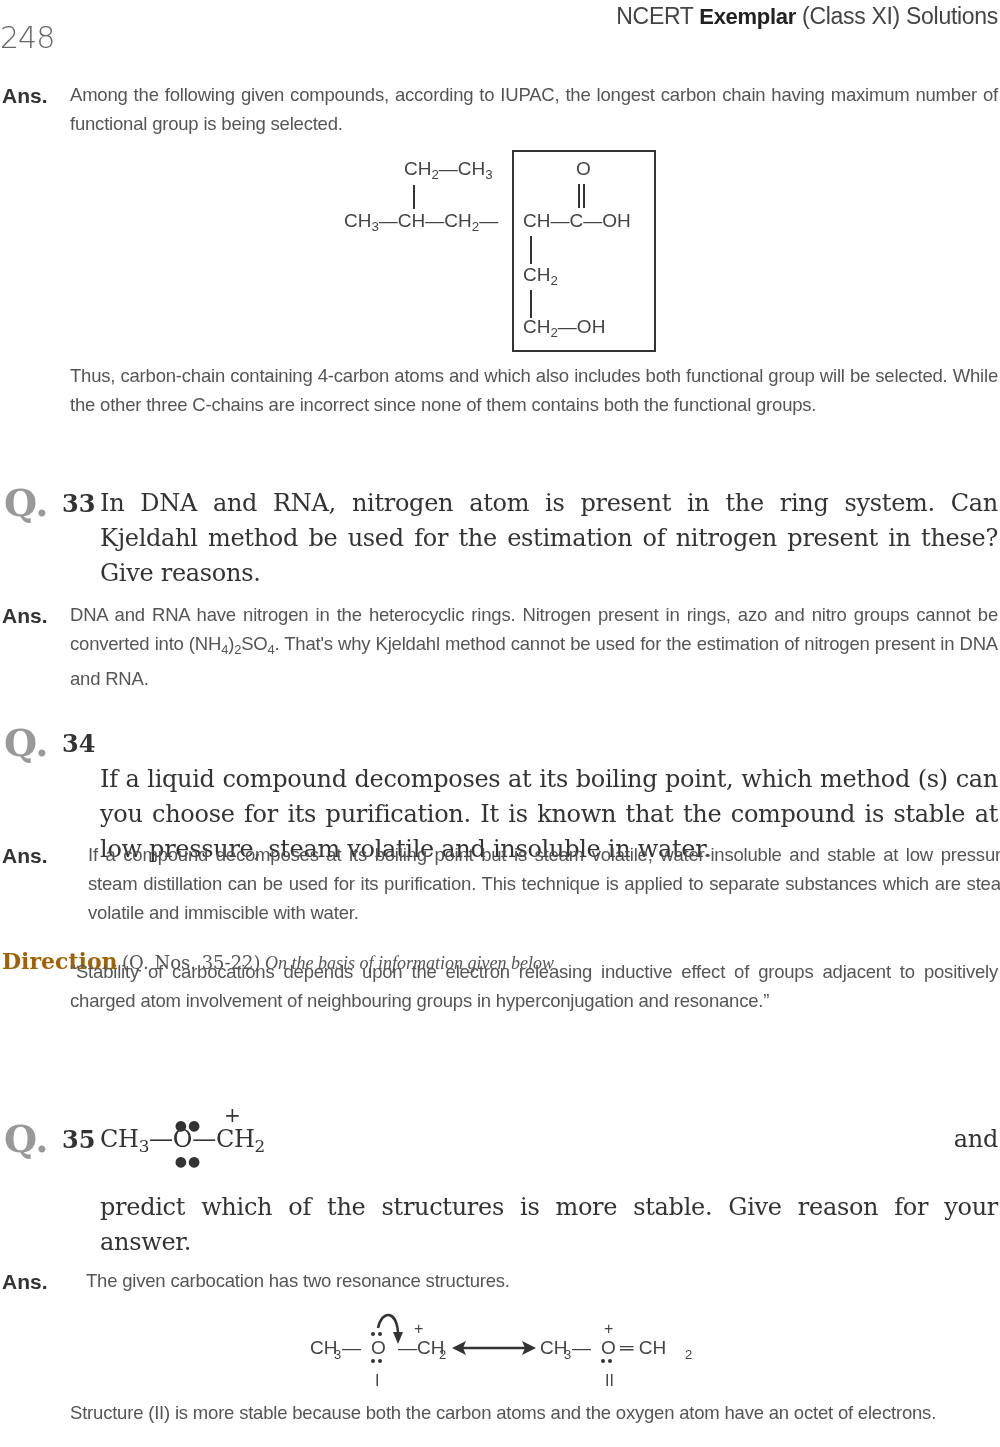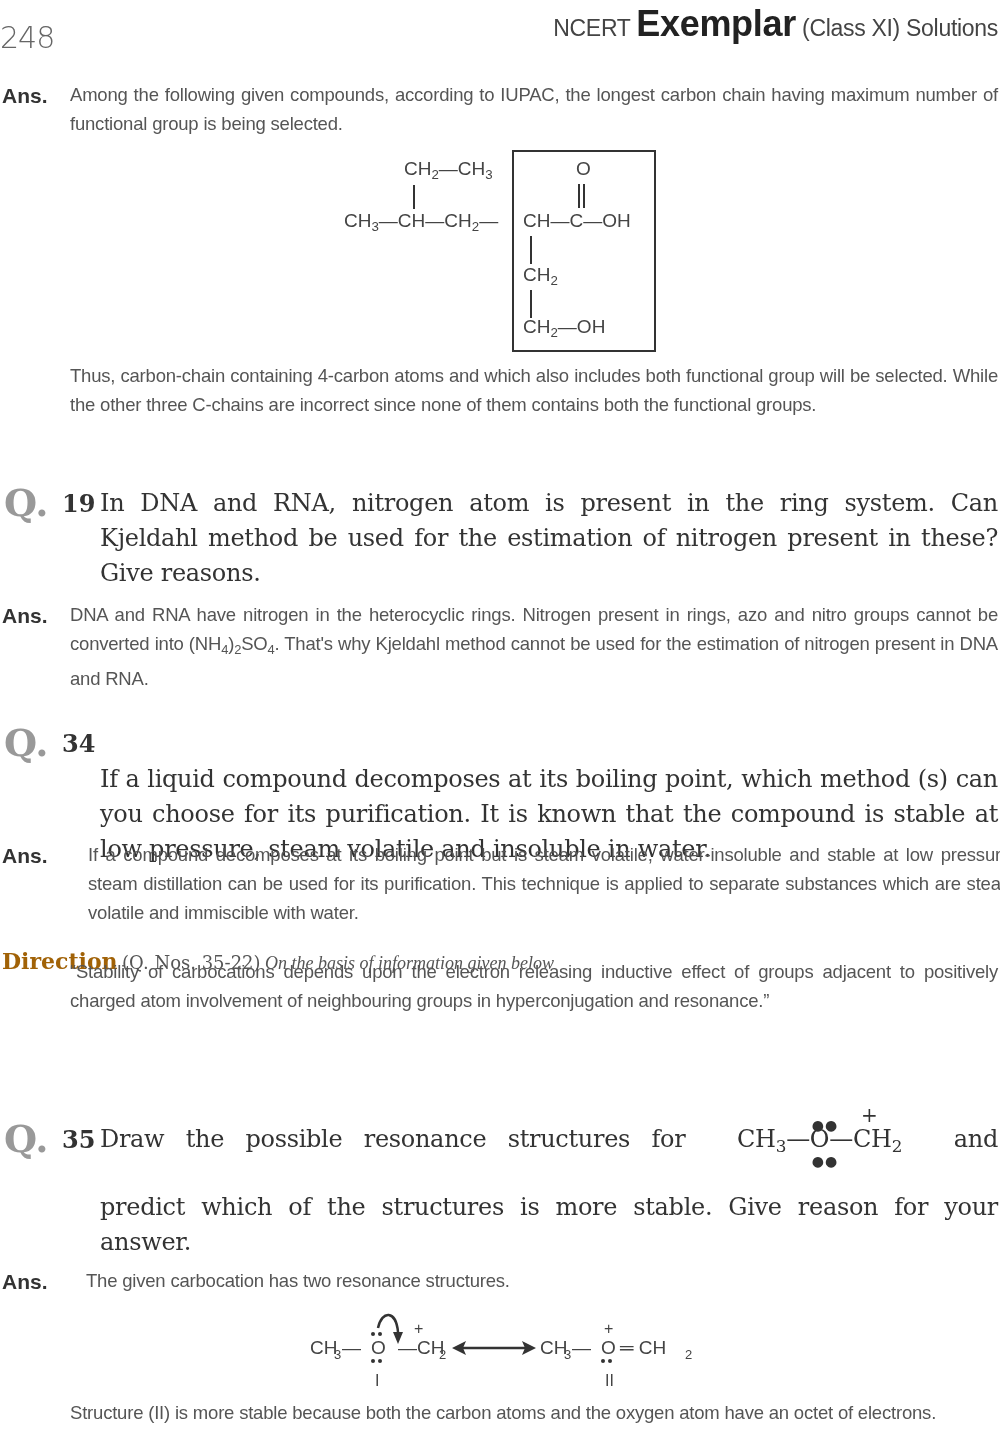--- a/index.html
+++ b/index.html
@@ -1,20 +1,20 @@
 <!DOCTYPE html>
 <html><head>
 <meta charset="utf-8">
 <style>
   html, body { margin:0; padding:0; background:#ffffff; }
   body { width:1000px; height:1447px; position:relative; overflow:hidden; color:#3a3a3a; font-family:"Liberation Sans", sans-serif; }
   .abs { position:absolute; }
   .page-num { left:0; top:0; font-family:"DejaVu Sans", sans-serif; font-weight:200; font-size:30px; color:#666; letter-spacing:-1px;margin-top:20px; }
   .running-head { right:2px; top:3px; font-family:"Liberation Sans", sans-serif; font-size:23px; color:#444; letter-spacing:-0.3px; }
-  .running-head .bold { font-weight:bold; color:#222; font-size:36px; }
+  .running-head .bold { font-weight:bold; color:#222; font-size:22px; }
   .ans-label { font-family:"Liberation Sans", sans-serif; font-weight:bold; font-size:21px; color:#333; }
   .body-text { font-family:"Liberation Sans", sans-serif; font-size:18.5px; line-height:29px; color:#555; text-align:justify; letter-spacing:-0.2px; }
   .q-mark { font-family:"DejaVu Serif", serif; font-weight:bold; font-size:38px; color:#999; line-height:38px; }
   .q-num { font-family:"DejaVu Serif", serif; font-weight:bold; font-size:24px; color:#333; }
   .q-text { font-family:"DejaVu Serif", serif; font-size:24px; line-height:35px; color:#333; text-align:justify; letter-spacing:-0.3px; }
   .direction-label { font-family:"DejaVu Serif", serif; font-weight:bold; font-size:22px; color:#a16207; }
   .direction-range { font-family:"DejaVu Serif", serif; font-size:18px; color:#555; }
   .direction-italic { font-family:Liberation Serif, serif; font-style:italic; font-size:18px; color:#555; }
   .chem { font-family:"Liberation Sans", sans-serif; font-size:19px; color:#444; }
   sub { font-size:0.7em; vertical-align:-0.3em; }
@@ -41,40 +41,39 @@
   <div class="abs vline" style="left:243px;top:36px;height:24px;"></div>
   <div class="abs vline" style="left:190px;top:88px;height:28px;"></div>
   <div class="abs chem" style="left:183px;top:116px;">CH<sub>2</sub></div>
   <div class="abs vline" style="left:190px;top:142px;height:28px;"></div>
   <div class="abs chem" style="left:183px;top:168px;">CH<sub>2</sub>—OH</div>
 </div>
 
 <div class="abs body-text" style="left:70px;top:361px;width:928px;">Thus, carbon-chain containing 4-carbon atoms and which also includes both functional group will be selected. While the other three C-chains are incorrect since none of them contains both the functional groups.</div>
 
 <div class="abs q-mark" style="left:4px;top:484px;">Q.</div>
-<div class="abs q-num" style="left:62px;top:489px;">19</div>
+<div class="abs q-num" style="left:62px;top:489px;">33</div>
 <div class="abs q-text" style="left:100px;top:486px;width:898px;text-indent:0;">In DNA and RNA, nitrogen atom is present in the ring system. Can Kjeldahl method be used for the estimation of nitrogen present in these? Give reasons.</div>
 
 <div class="abs ans-label" style="left:2px;top:604px;">Ans.</div>
 <div class="abs body-text" style="left:70px;top:600px;width:928px;"><span>DNA and RNA have nitrogen in the heterocyclic rings. Nitrogen present in rings, azo and nitro groups cannot be converted into (NH</span><sub>4</sub><span>)</span><sub>2</sub><span>SO</span><sub>4</sub><span>. That's why Kjeldahl method cannot be used for the estimation of nitrogen present in DNA and RNA.</span></div>
 
 <div class="abs q-mark" style="left:4px;top:724px;">Q.</div>
 <div class="abs q-num" style="left:62px;top:729px;">34</div>
 <div class="abs q-text" style="left:100px;top:762px;width:898px;">If a liquid compound decomposes at its boiling point, which method (s) can you choose for its purification. It is known that the compound is stable at low pressure, steam volatile and insoluble in water.</div>
 
 <div class="abs ans-label" style="left:2px;top:844px;">Ans.</div>
 <div class="abs body-text" style="left:88px;top:840px;width:928px;">If a compound decomposes at its boiling point but is steam volatile, water-insoluble and stable at low pressure, steam distillation can be used for its purification. This technique is applied to separate substances which are steam volatile and immiscible with water.</div>
 
 <div class="abs" style="left:2px;top:948px;"><span class="direction-label">Direction</span> <span class="direction-range">(Q. Nos. 35-22)</span> <span class="direction-italic">On the basis of information given below</span></div>
 <div class="abs body-text" style="left:70px;top:957px;width:928px;">“Stability of carbocations depends upon the electron releasing inductive effect of groups adjacent to positively charged atom involvement of neighbouring groups in hyperconjugation and resonance.”</div>
 
 <div class="abs q-mark" style="left:4px;top:1120px;">Q.</div>
 <div class="abs q-num" style="left:62px;top:1125px;">35</div>
 <div class="abs q-text" style="left:100px;top:1122px;width:898px;display:flex;justify-content:space-between;align-items:baseline;">
-  <span style="word-spacing:14px;">Draw the possible resonance structures for</span>
   <span style="position:relative;white-space:nowrap;">
     <span>CH</span><sub>3</sub>—<span style="position:relative;display:inline-block;">
       <span style="position:absolute;left:2px;top:-14px;font-size:14px;letter-spacing:1px;">●●</span>
       <span>O</span>
       <span style="position:absolute;left:2px;top:22px;font-size:14px;letter-spacing:1px;">●●</span>
     </span>—<span style="position:relative;display:inline-block;"><span style="position:absolute;left:8px;top:-24px;font-size:20px;">+</span><span>CH</span></span><sub>2</sub>
   </span>
   <span>and</span>
 </div>
 <div class="abs q-text" style="left:100px;top:1190px;width:898px;">predict which of the structures is more stable. Give reason for your answer.</div>

